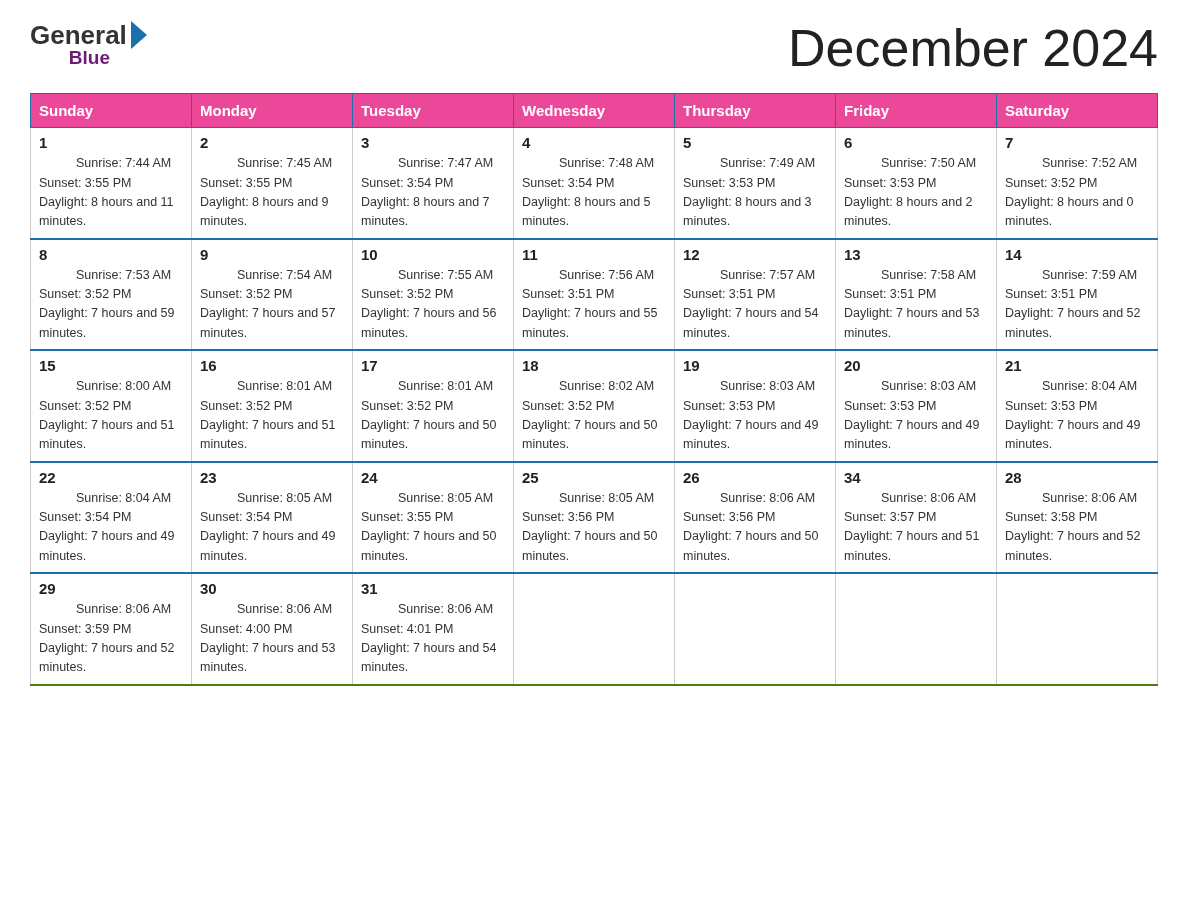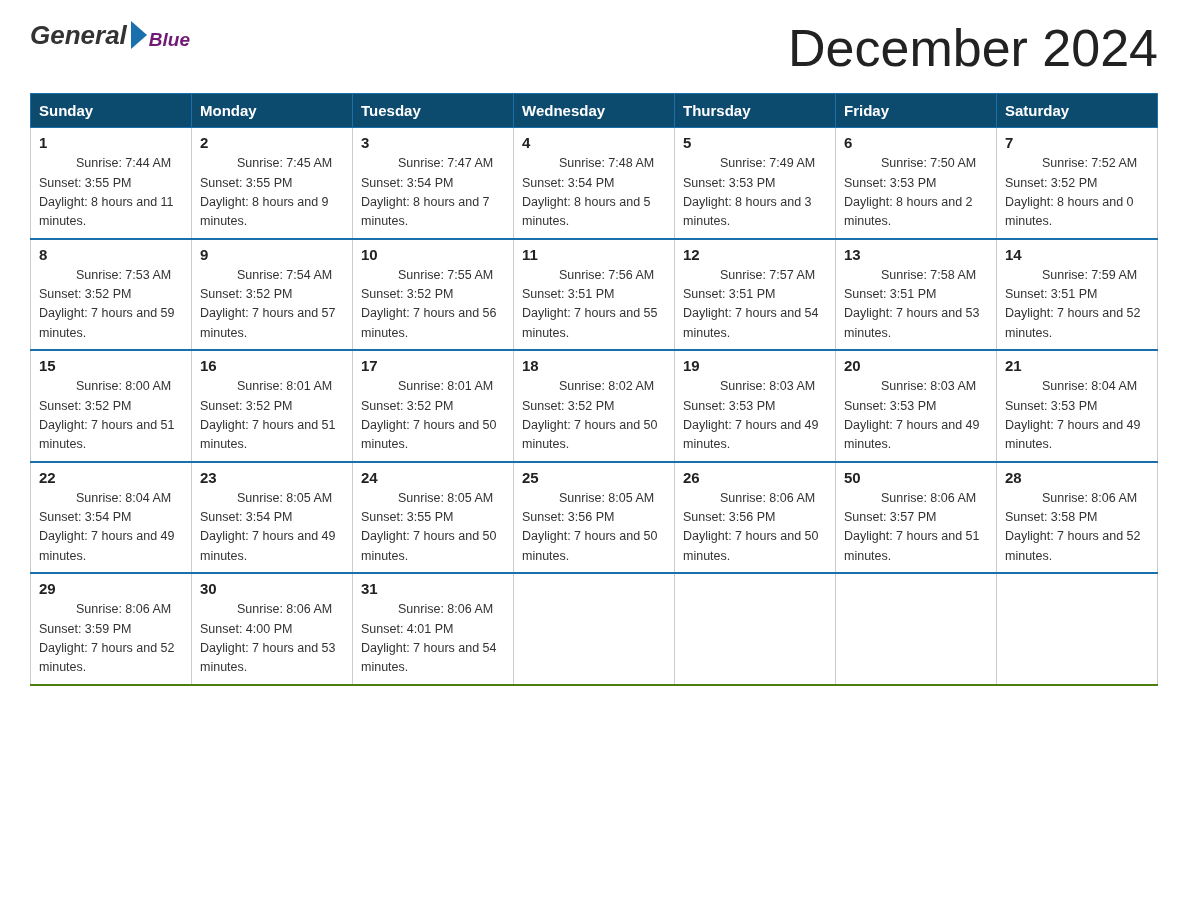--- a/index.html
+++ b/index.html
@@ -11,23 +11,22 @@
       padding: 20px 30px;
     }
     .header {
       display: flex;
       justify-content: space-between;
       align-items: flex-start;
       margin-bottom: 16px;
     }
     .logo {
       display: flex;
-      flex-direction: row;
-      align-items: flex-end;
-      font-style: italic;
+      flex-direction: column;
+      align-items: center;
     }
     .logo-top {
       display: flex;
       align-items: center;
     }
     .logo-general {
       font-size: 26px;
       font-weight: bold;
       color: #333;
       font-family: Arial, sans-serif;
@@ -61,21 +60,21 @@
       font-size: 22px;
       color: #555;
       margin-top: 4px;
     }
     table {
       width: 100%;
       border-collapse: collapse;
       table-layout: fixed;
     }
     thead tr th {
-      background-color: #0c4a6e;
+      background-color: #ec4899;
       color: #fff;
       font-size: 15px;
       font-weight: bold;
       padding: 8px 8px;
       text-align: left;
       border: 1px solid #1a6fad;
     }
     tbody tr td {
       vertical-align: top;
       padding: 6px 8px;
@@ -239,21 +238,21 @@
         </td>
         <td>
           <span class="day-num">25</span>
           <span class="day-info">Sunrise: 8:05 AM<br>Sunset: 3:56 PM<br>Daylight: 7 hours and 50 minutes.</span>
         </td>
         <td>
           <span class="day-num">26</span>
           <span class="day-info">Sunrise: 8:06 AM<br>Sunset: 3:56 PM<br>Daylight: 7 hours and 50 minutes.</span>
         </td>
         <td>
-          <span class="day-num">50</span>
+          <span class="day-num">34</span>
           <span class="day-info">Sunrise: 8:06 AM<br>Sunset: 3:57 PM<br>Daylight: 7 hours and 51 minutes.</span>
         </td>
         <td>
           <span class="day-num">28</span>
           <span class="day-info">Sunrise: 8:06 AM<br>Sunset: 3:58 PM<br>Daylight: 7 hours and 52 minutes.</span>
         </td>
       </tr>
       <tr>
         <td>
           <span class="day-num">29</span>

